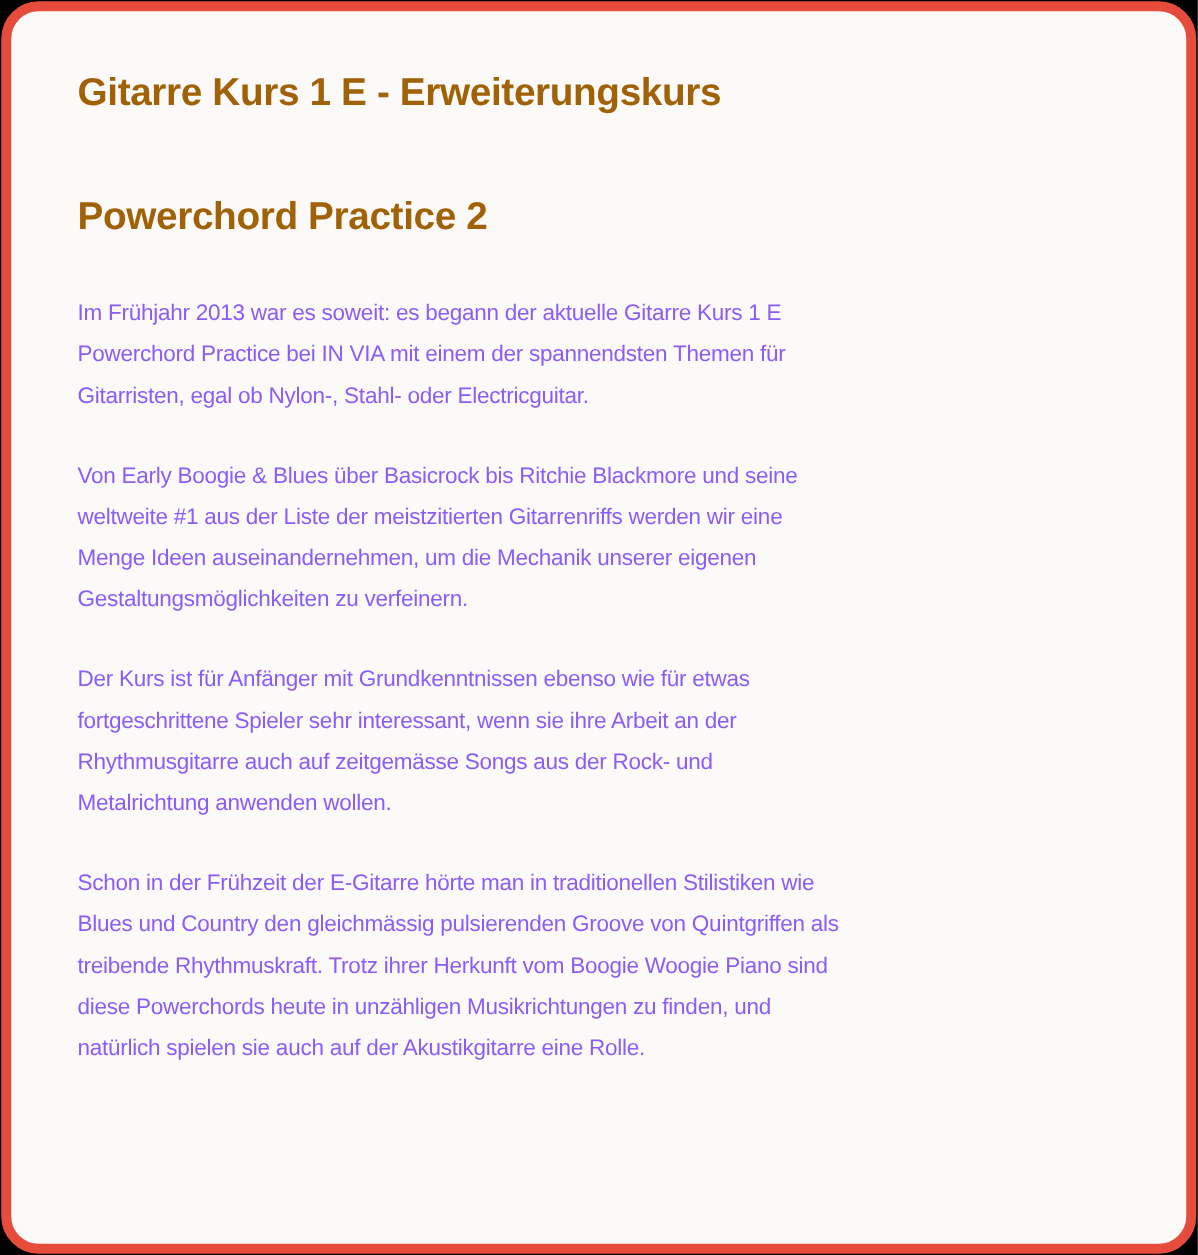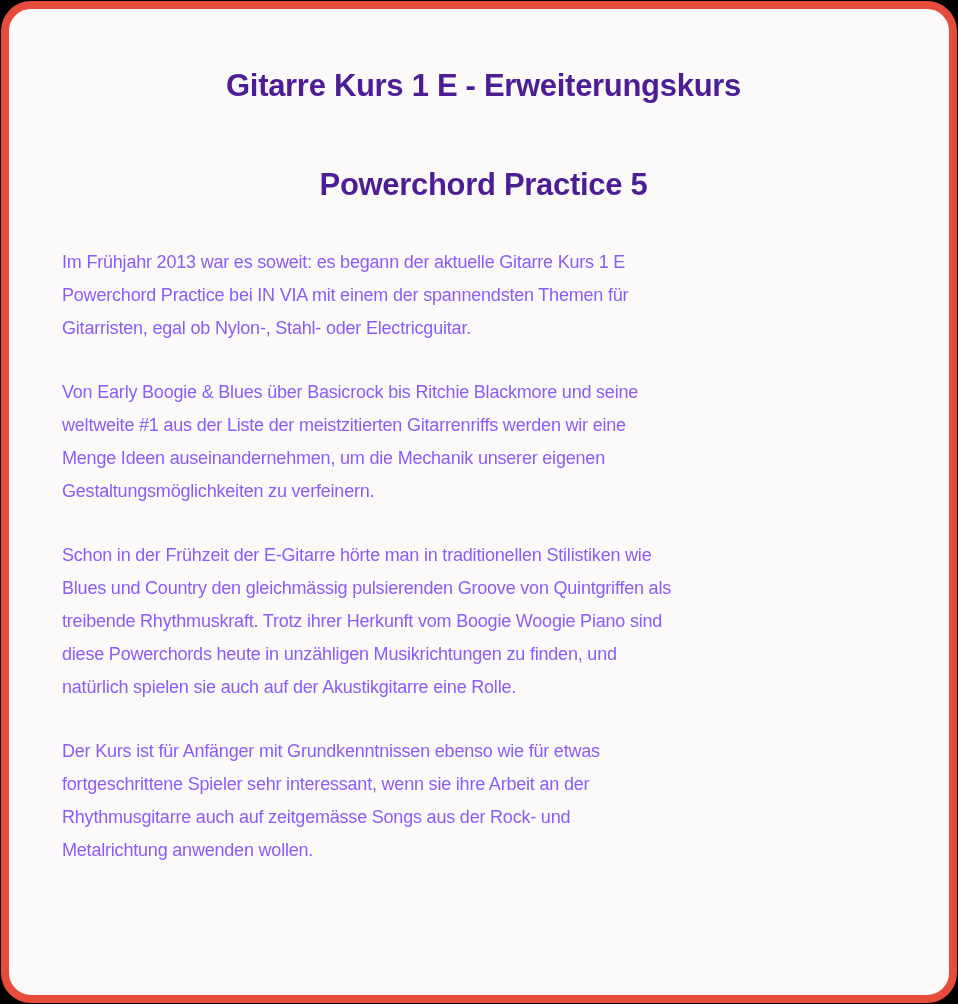--- a/index.html
+++ b/index.html
@@ -22,27 +22,26 @@
     right: 1px;
     bottom: 1px;
     box-sizing: border-box;
     background: #fbfaf9;
     border: 8px solid #e64c3b;
     border-radius: 30px;
     padding: 46px 44px 0 53px;
     color: #151110;
   }
   .card h1, .card h2 {
-    margin: 12px;
+    margin: 0;
     font-size: 31px;
     line-height: 38px;
     font-weight: bold;
     letter-spacing: -0.3px;
-    color: #4c1d95;
-    text-align: center;
+    color: #a16207;
   }
   .card h2 {
     margin-top: 61px;
   }
   .card p {
     margin: 31px 0 0 0;
     font-size: 18px;
     line-height: 33px;
     letter-spacing: -0.2px;
     color: #8b5cf6;
@@ -52,31 +51,31 @@
   .card p.first {
     margin-top: 42px;
   }
 </style>
 </head>
 <body>
 
 <div class="viewport">
   <div class="card">
     <h1>Gitarre Kurs 1 E - Erweiterungskurs</h1>
-    <h2>Powerchord Practice 5</h2>
+    <h2>Powerchord Practice 2</h2>
     <p class="first">Im Frühjahr 2013 war es soweit: es begann der aktuelle Gitarre Kurs 1 E
 Powerchord Practice bei IN VIA mit einem der spannendsten Themen für
 Gitarristen, egal ob Nylon-, Stahl- oder Electricguitar.</p>
     <p>Von Early Boogie &amp; Blues über Basicrock bis Ritchie Blackmore und seine
 weltweite #1 aus der Liste der meistzitierten Gitarrenriffs werden wir eine
 Menge Ideen auseinandernehmen, um die Mechanik unserer eigenen
 Gestaltungsmöglichkeiten zu verfeinern.</p>
+    <p>Der Kurs ist für Anfänger mit Grundkenntnissen ebenso wie für etwas
+fortgeschrittene Spieler sehr interessant, wenn sie ihre Arbeit an der
+Rhythmusgitarre auch auf zeitgemässe Songs aus der Rock- und
+Metalrichtung anwenden wollen.</p>
     <p>Schon in der Frühzeit der E-Gitarre hörte man in traditionellen Stilistiken wie
 Blues und Country den gleichmässig pulsierenden Groove von Quintgriffen als
 treibende Rhythmuskraft. Trotz ihrer Herkunft vom Boogie Woogie Piano sind
 diese Powerchords heute in unzähligen Musikrichtungen zu finden, und
 natürlich spielen sie auch auf der Akustikgitarre eine Rolle.</p>
-    <p>Der Kurs ist für Anfänger mit Grundkenntnissen ebenso wie für etwas
-fortgeschrittene Spieler sehr interessant, wenn sie ihre Arbeit an der
-Rhythmusgitarre auch auf zeitgemässe Songs aus der Rock- und
-Metalrichtung anwenden wollen.</p>
   </div>
 </div>
 
 </body></html>

